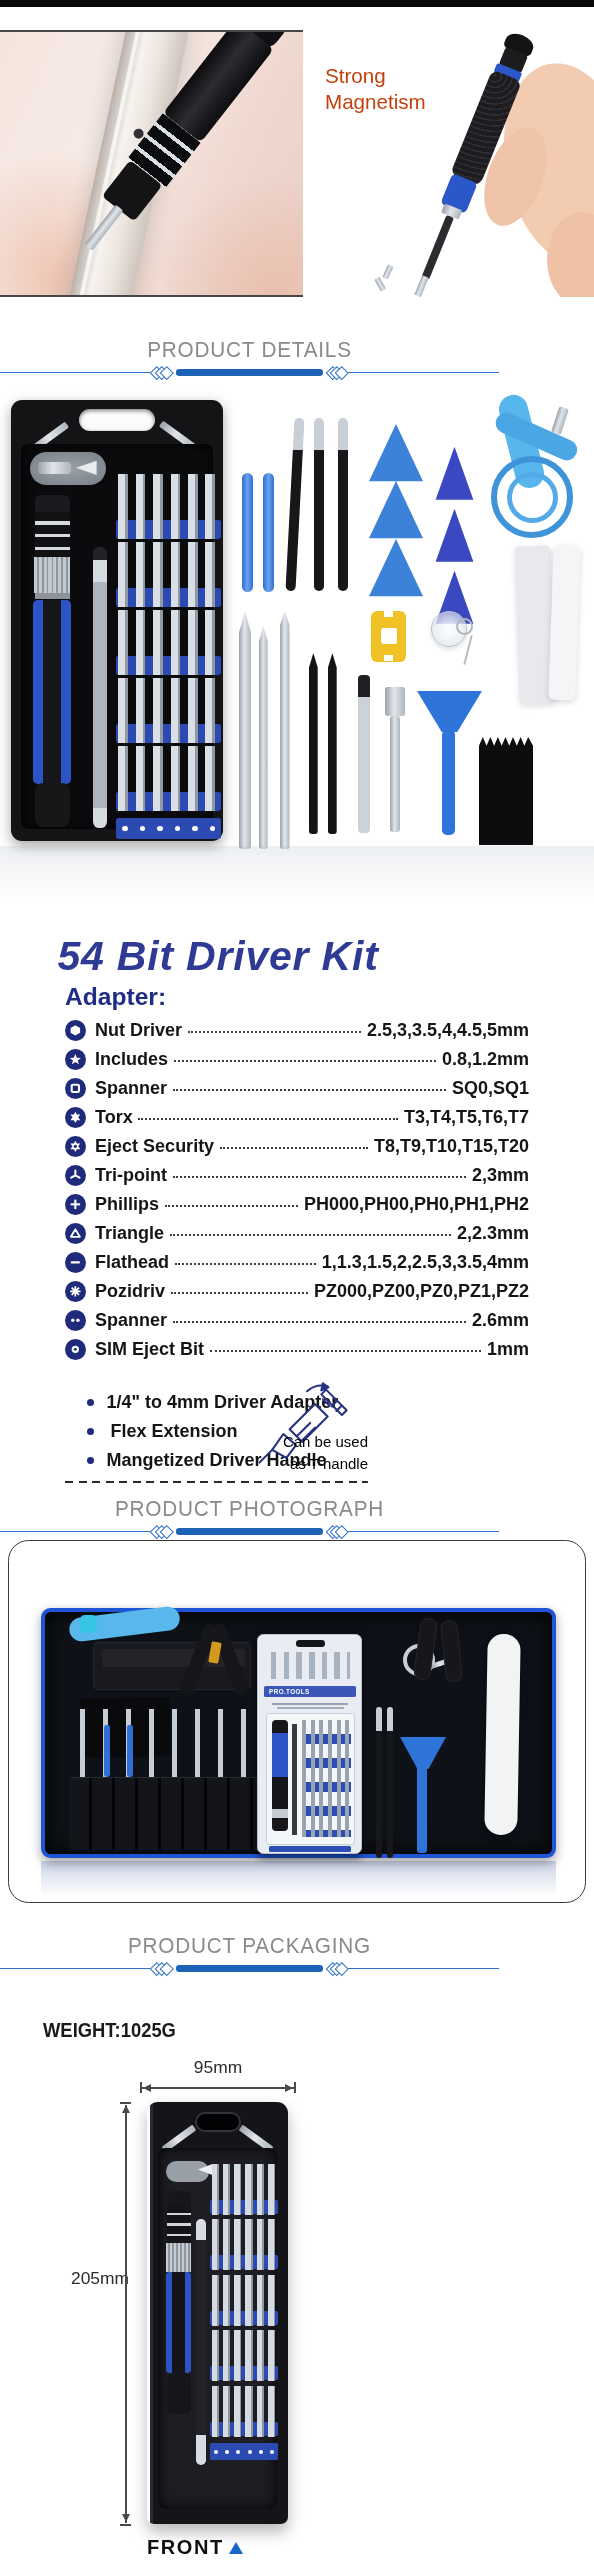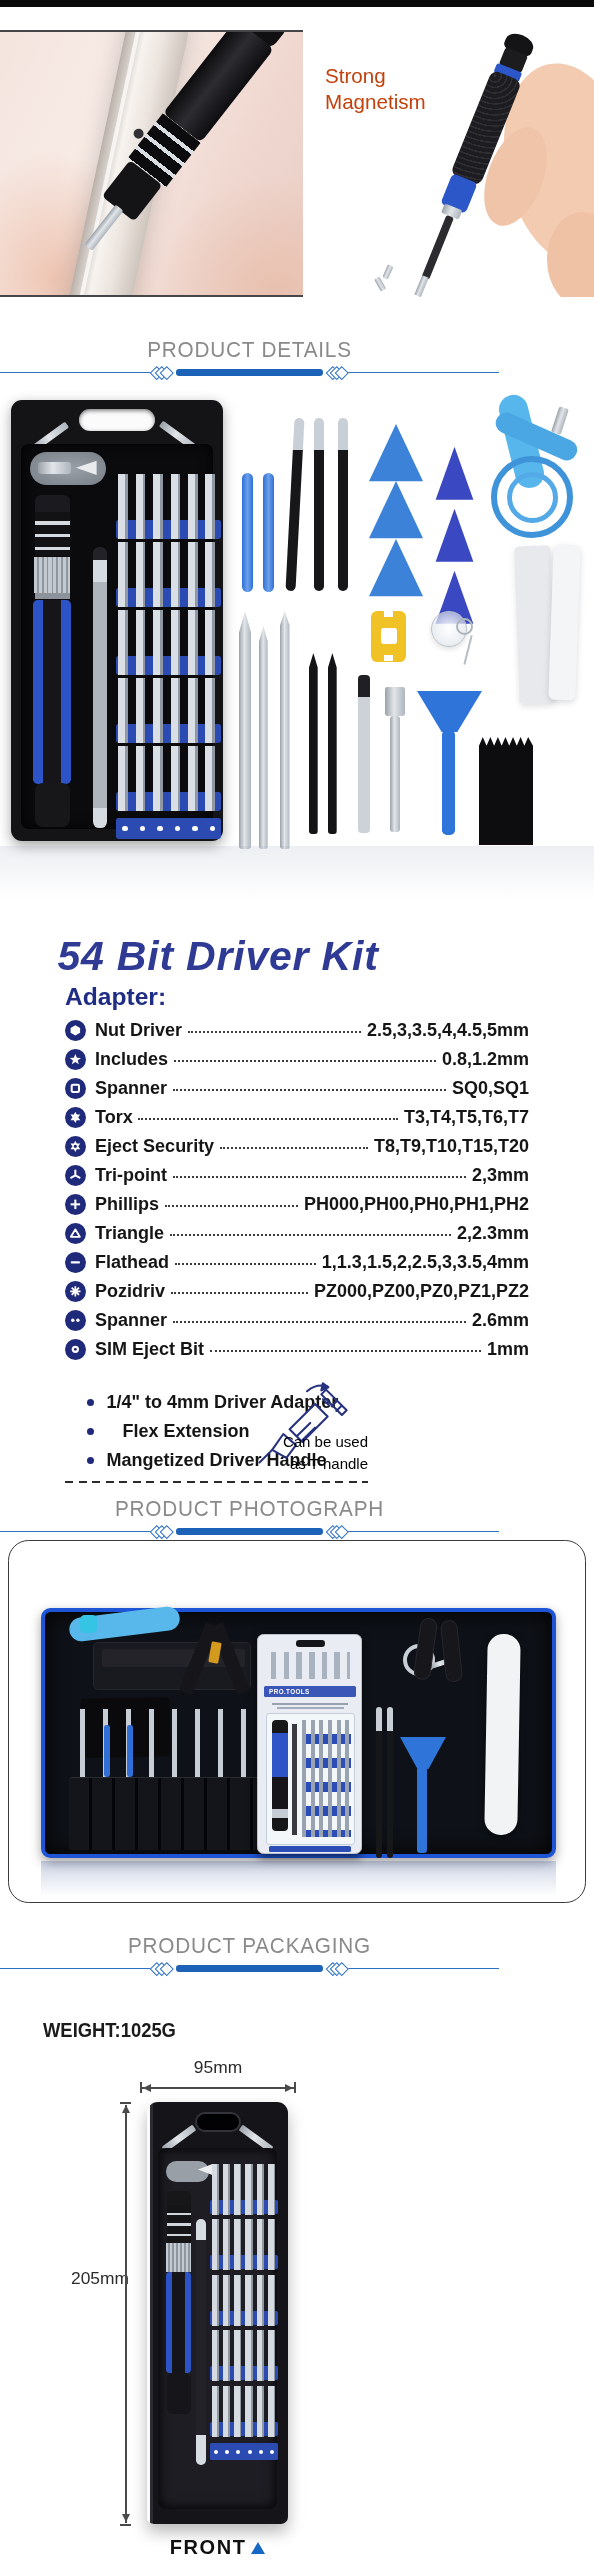--- a/index.html
+++ b/index.html
@@ -33,21 +33,21 @@
 .note{position:absolute;left:255px;top:1431px;width:113px;text-align:right;font-size:15px;font-weight:normal;color:#000000;line-height:22px}
 .dashes{position:absolute;left:65px;top:1481px;width:303px;height:2.4px;background:repeating-linear-gradient(90deg,#2b2b2b 0 8px,transparent 8px 13.5px)}
 
 .frame{position:absolute;left:8px;top:1540px;width:578px;height:363px;border:1.6px solid #3a3a3a;border-radius:20.6px;background:#fff;overflow:hidden}
 .pouch{position:absolute;left:32px;top:67px;width:515px;height:250px;background:#0e1117;border:4px solid #1e55d6;border-radius:9.5px;box-shadow:0 4.8px 11px rgba(0,0,0,.35), inset 0 0 22px #000}
 
 .dimtxt{position:absolute;font-size:17.4px;color:#2c2c2c}
 .tick{position:absolute;background:#4a4a4a}
 .ah{position:absolute;width:0;height:0}
 .pkg{position:absolute;left:147px;top:2102px;width:141px;height:422px;border-radius:11px 11px 7.1px 7.1px;background:linear-gradient(90deg,#fafafa 0 3.2px,#2b2b31 3.2px 6.3px,#141419 6.3px);box-shadow:0 8px 16px rgba(0,0,0,.28)}
-.front{position:absolute;left:147px;top:2536px;width:141px;display:flex;align-items:center;justify-content:center;font-size:20px;font-weight:600;letter-spacing:1.6px;color:#101010}
+.front{position:absolute;left:147px;top:2536px;width:141px;display:flex;align-items:center;justify-content:flex-start;font-size:20px;font-weight:600;letter-spacing:1.6px;color:#101010}
 .tri-up{display:inline-block;width:0;height:0;border-left:7.1px solid transparent;border-right:7.1px solid transparent;border-bottom:12px solid #1668c4;margin-left:4.8px}
 
 .silv{background:linear-gradient(90deg,#9aa1a9,#e2e6ea 45%,#aeb5bd)}
 .dotrow{display:flex;align-items:center;justify-content:space-around;height:100%}
 .wdot{width:5.5px;height:5.5px;border-radius:50%;background:#fff}
 </style>
 </head>
 <body>
 
 <div class="page">
@@ -334,21 +334,21 @@
     </div>
   </div>
 
   <div class="extras">
     <div class="row">
         <span class="bdot"></span>
         <span class="lbl" style="margin-left:0">1/4" to 4mm Driver Adapter</span>
       </div>
     <div class="row">
         <span class="bdot"></span>
-        <span class="lbl" style="margin-left:16px">Flex Extension</span>
+        <span class="lbl" style="margin-left:4px">Flex Extension</span>
       </div>
     <div class="row">
         <span class="bdot"></span>
         <span class="lbl" style="margin-left:0">Mangetized Driver Handle</span>
       </div>
   </div>
 
   <svg class="abs" style="left:250px;top:1380px" width="103" height="89" viewBox="0 0 130 112">
     <g fill="none" stroke="#27327f" stroke-width="2.6" stroke-linejoin="round" stroke-linecap="round">
       <path d="M12 104 L28 88"></path>

